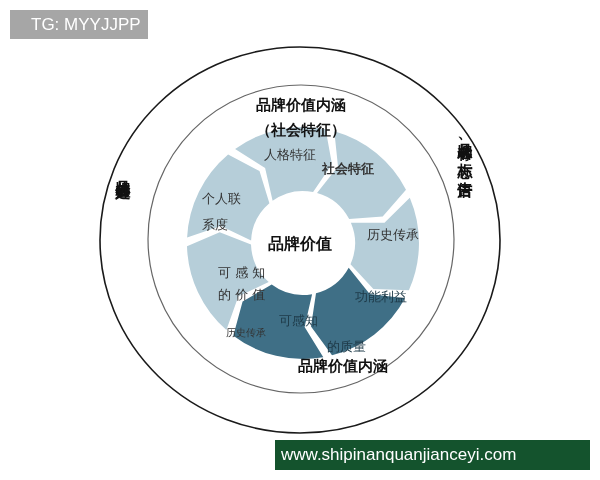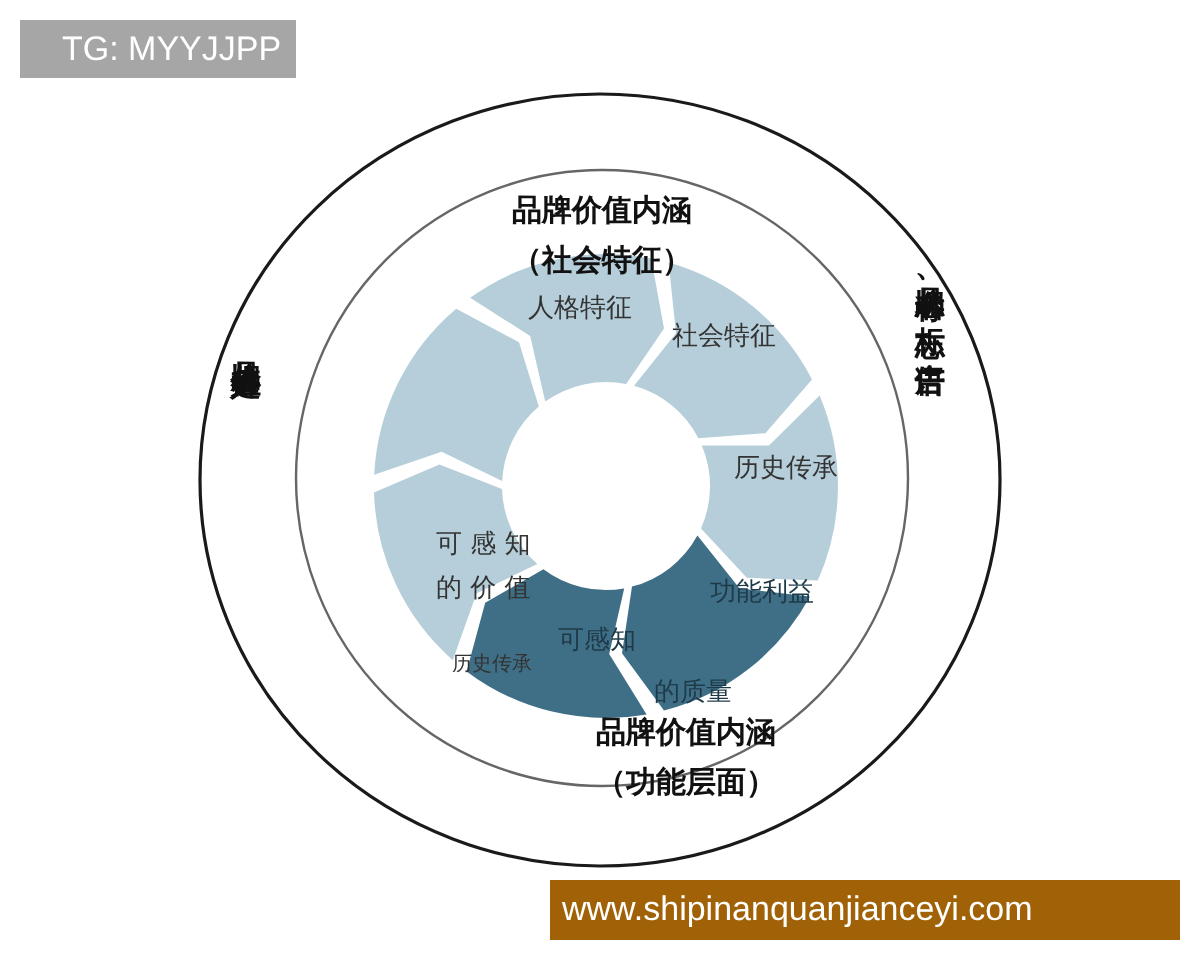--- a/index.html
+++ b/index.html
@@ -4,21 +4,21 @@
 <style>
   html, body { margin: 0; padding: 0; background: #ffffff; }
   body { width: 600px; height: 480px; position: relative; overflow: hidden;
          font-family: "DejaVu Sans", sans-serif; }
   .stage { position: absolute; left: 0; top: 0; width: 600px; height: 480px; }
   svg { position: absolute; left: 0; top: 0; }
   .tag-bar { position: absolute; left: 10px; top: 10px; width: 138px; height: 29px;
              background: #a6a6a6; color: #ffffff; font-family: "Liberation Sans", sans-serif;
              font-size: 17px; line-height: 29px; padding-left: 21px; box-sizing: border-box; }
   .url-bar { position: absolute; left: 275px; top: 440px; width: 315px; height: 30px;
-             background: #a16207; color: #ffffff; font-family: "Liberation Sans", sans-serif;
+             background: #14532d; color: #ffffff; font-family: "Liberation Sans", sans-serif;
              font-size: 17px; line-height: 30px; padding-left: 6px; box-sizing: border-box; }
   .lbl { position: absolute; color: #111; white-space: nowrap; }
   .vert { writing-mode: vertical-rl; letter-spacing: 1px; font-weight: bold; font-size: 15px; color: #111; }
   .seg { position: absolute; font-family: "DejaVu Serif", serif; font-size: 13px; color: #333; line-height: 22px; }
   .seg.dark { color: #1e3a48; }
   .title { font-size: 15px; font-weight: bold; color: #111; text-align: center; }
   .center { font-size: 16px; font-weight: bold; color: #111; }
 </style>
 </head>
 <body>
@@ -45,34 +45,38 @@
 
   <div class="tag-bar">TG: MYYJJPP</div>
   <div class="url-bar">www.shipinanquanjianceyi.com</div>
 
   <div class="lbl title" style="left:228px; top:96px; width:146px;">
     <div>品牌价值内涵</div>
     <div style="margin-top:6px;">（社会特征）</div>
   </div>
   <div class="lbl title" style="left:270px; top:357px; width:146px;">
     <div>品牌价值内涵</div>
-    <div style="margin-top:6px;">（功能层面）</div>
   </div>
 
   <div class="lbl vert" style="left:113px; top:168px;">品牌价值外延</div>
   <div class="lbl vert" style="left:455px; top:131px;">品牌名称、标志、广告语</div>
 
+  <div class="lbl center" style="left:268px; top:234px;">品牌价值</div>
 
   <div class="seg" style="left:248px; top:144px;margin-left:16px;">人格特征</div>
-  <div class="seg" style="left:336px; top:158px;">社会特征</div>
+  <div class="seg" style="left:322px; top:158px;font-weight:bold;">社会特征</div>
   <div class="seg" style="left:367px; top:224px;">历史传承</div>
   <div class="seg dark" style="left:355px; top:286px;">功能利益</div>
   <div class="seg dark" style="left:279px; top:310px;">
     <div>可感知</div>
     <div style="margin-top:4px;margin-left:48px;">的质量</div>
   </div>
   <div class="seg" style="left:218px; top:262px;">
     <div>可 感 知</div>
     <div style="margin-top:0;">的 价 值</div>
   </div>
+  <div class="seg" style="left:202px; top:188px;">
+    <div>个人联</div>
+    <div style="margin-top:4px;">系度</div>
+  </div>
   <div class="seg" style="left:226px; top:322px; font-size:10px;">历史传承</div>
 
 </div>
 
 </body></html>

